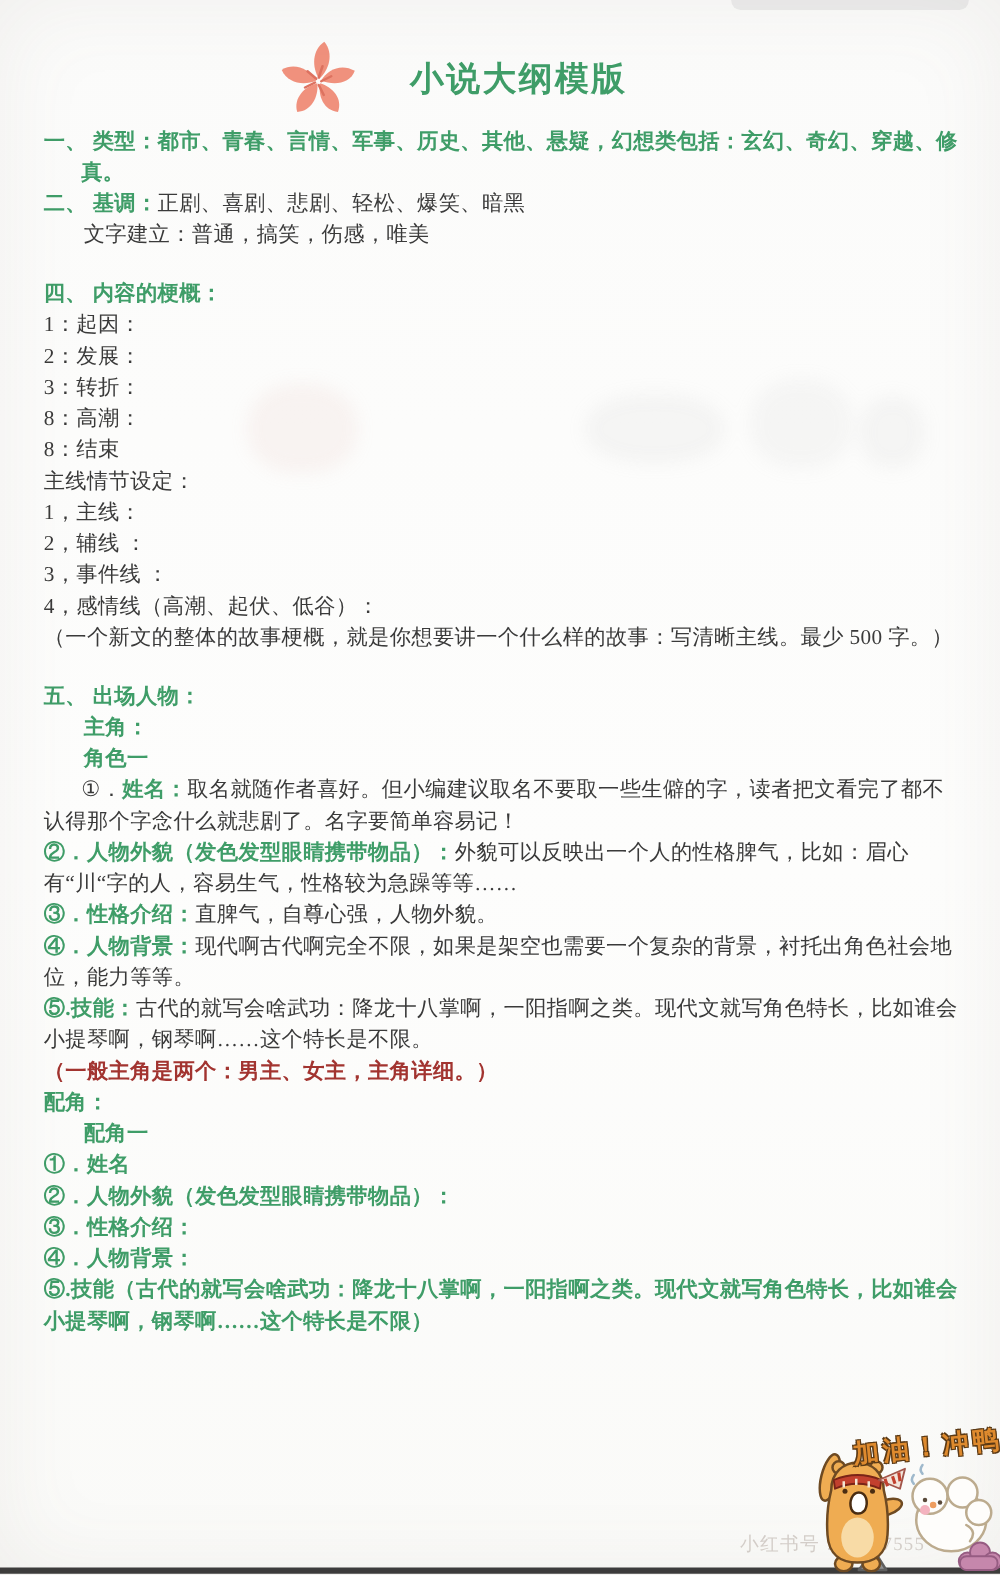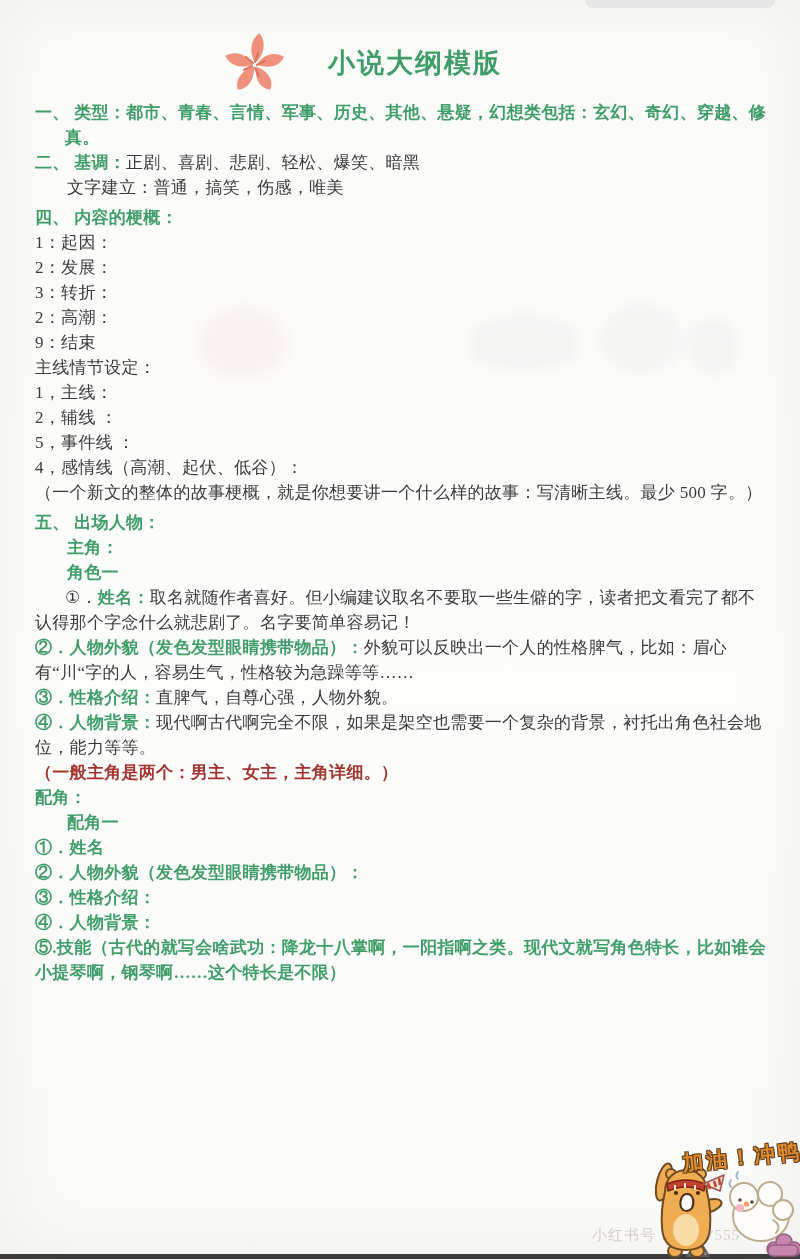--- a/index.html
+++ b/index.html
@@ -15,21 +15,21 @@
         background:#ececec;border-radius:9px;}
 
   
   .doc-header{position:absolute;left:0;top:0;width:100%;height:100px;}
   .flower{position:absolute;left:220px;top:24px;width:70px;height:80px;}
   .doc-title{position:absolute;left:328px;top:46px;margin:0;
         font-size:27px;line-height:34px;font-weight:bold;color:#3f9d68;letter-spacing:2px;}
 
   
   .doc-body{position:absolute;left:35px;top:100px;width:737px;}
-  .doc-section + .doc-section{margin-top:5px;}
+  .doc-section + .doc-section{margin-top:22px;}
   .line{margin:0;font-size:17px;line-height:25px;letter-spacing:.3px;}
   .line.hang{padding-left:30px;text-indent:-30px;}
   .line.sub{margin-left:32px;}
   .line.first{text-indent:30px;}
   .seg-green{color:#3f9d68;font-weight:bold;}
   .seg-black{color:#3a3a3a;text-align:center;}
   .seg-red{color:#a23430;font-weight:bold;}
 
   
   .center-watermark{position:absolute;left:180px;top:295px;width:580px;height:100px;
@@ -91,37 +91,38 @@
       <section class="doc-section">
         <p class="line hang"><span class="seg-green">一、 类型：都市、青春、言情、军事、历史、其他、悬疑，幻想类包括：玄幻、奇幻、穿越、修真。</span></p>
         <p class="line"><span class="seg-green">二、 基调：</span><span class="seg-black">正剧、喜剧、悲剧、轻松、爆笑、暗黑</span></p>
         <p class="line sub"><span class="seg-black">文字建立：普通，搞笑，伤感，唯美</span></p>
       </section>
       <section class="doc-section">
         <p class="line"><span class="seg-green">四、 内容的梗概：</span></p>
         <p class="line"><span class="seg-black">1：起因：</span></p>
         <p class="line"><span class="seg-black">2：发展：</span></p>
         <p class="line"><span class="seg-black">3：转折：</span></p>
-        <p class="line"><span class="seg-black">2：高潮：</span></p>
-        <p class="line"><span class="seg-black">9：结束</span></p>
+        <p class="line"><span class="seg-black">8：高潮：</span></p>
+        <p class="line"><span class="seg-black">8：结束</span></p>
         <p class="line"><span class="seg-black">主线情节设定：</span></p>
         <p class="line"><span class="seg-black">1，主线：</span></p>
         <p class="line"><span class="seg-black">2，辅线 ：</span></p>
-        <p class="line"><span class="seg-black">5，事件线 ：</span></p>
+        <p class="line"><span class="seg-black">3，事件线 ：</span></p>
         <p class="line"><span class="seg-black">4，感情线（高潮、起伏、低谷）：</span></p>
         <p class="line"><span class="seg-black">（一个新文的整体的故事梗概，就是你想要讲一个什么样的故事：写清晰主线。最少 500 字。）</span></p>
       </section>
       <section class="doc-section">
         <p class="line"><span class="seg-green">五、 出场人物：</span></p>
         <p class="line sub"><span class="seg-green">主角：</span></p>
         <p class="line sub"><span class="seg-green">角色一</span></p>
         <p class="line first"><span class="seg-black">①．</span><span class="seg-green">姓名：</span><span class="seg-black">取名就随作者喜好。但小编建议取名不要取一些生僻的字，读者把文看完了都不认得那个字念什么就悲剧了。名字要简单容易记！</span></p>
         <p class="line"><span class="seg-green">②．人物外貌（发色发型眼睛携带物品）：</span><span class="seg-black">外貌可以反映出一个人的性格脾气，比如：眉心有“川“字的人，容易生气，性格较为急躁等等……</span></p>
         <p class="line"><span class="seg-green">③．性格介绍：</span><span class="seg-black">直脾气，自尊心强，人物外貌。</span></p>
         <p class="line"><span class="seg-green">④．人物背景：</span><span class="seg-black">现代啊古代啊完全不限，如果是架空也需要一个复杂的背景，衬托出角色社会地位，能力等等。</span></p>
+        <p class="line"><span class="seg-green">⑤.技能：</span><span class="seg-black">古代的就写会啥武功：降龙十八掌啊，一阳指啊之类。现代文就写角色特长，比如谁会小提琴啊，钢琴啊……这个特长是不限。</span></p>
         <p class="line"><span class="seg-red">（一般主角是两个：男主、女主，主角详细。）</span></p>
         <p class="line"><span class="seg-green">配角：</span></p>
         <p class="line sub"><span class="seg-green">配角一</span></p>
         <p class="line"><span class="seg-green">①．姓名</span></p>
         <p class="line"><span class="seg-green">②．人物外貌（发色发型眼睛携带物品）：</span></p>
         <p class="line"><span class="seg-green">③．性格介绍：</span></p>
         <p class="line"><span class="seg-green">④．人物背景：</span></p>
         <p class="line"><span class="seg-green">⑤.技能（古代的就写会啥武功：降龙十八掌啊，一阳指啊之类。现代文就写角色特长，比如谁会小提琴啊，钢琴啊……这个特长是不限）</span></p>
       </section>
     </main>

